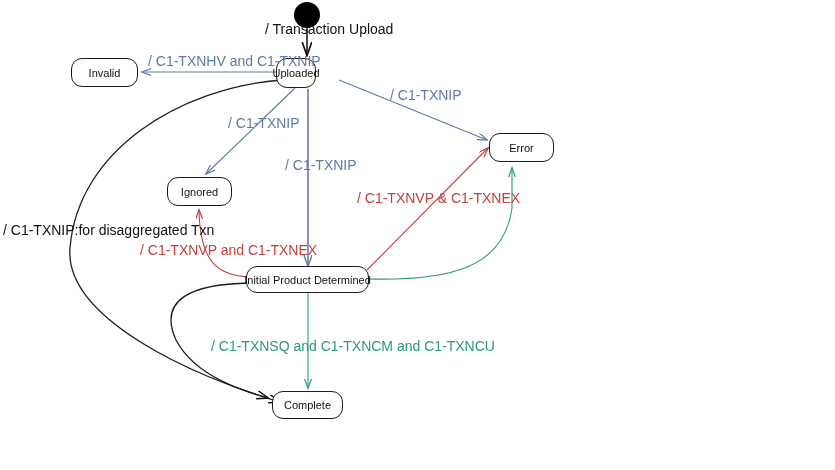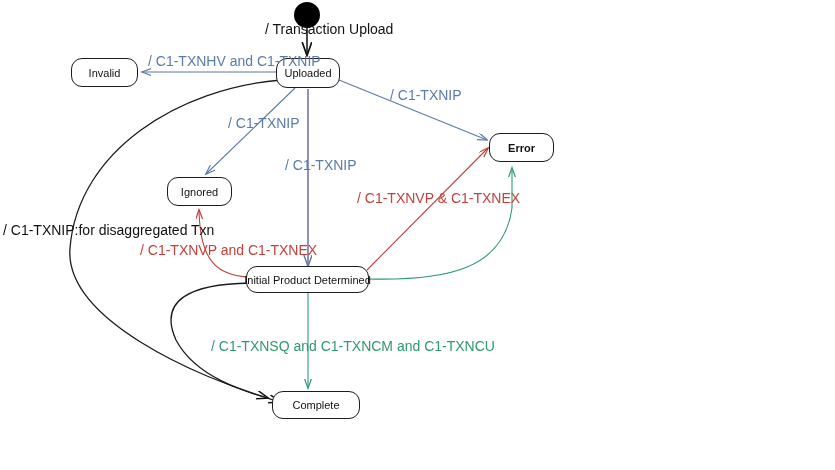--- a/index.html
+++ b/index.html
@@ -79,37 +79,37 @@
 
     <path d="M250,283 C190,284 158,300 176,340 C196,378 246,392 280,402" fill="none" stroke="#1c1c1c" stroke-width="1.3" marker-end="url(#ahBlack)"></path>
   </svg>
 
   <div class="init-dot" style="left:294px;top:2px;"></div>
 
   <div class="state" style="left:71px;top:58px;width:67px;height:29px;">
     <span>Invalid</span>
   </div>
 
-  <div class="state" style="left:276px;top:58px;width:64px;height:30px;">
+  <div class="state" style="left:276px;top:58px;width:40px;height:30px;">
     <span>Uploaded</span>
   </div>
 
   <div class="state" style="left:246px;top:266px;width:123px;height:27px;">
     <span>Initial Product Determined</span>
   </div>
 
   <div class="state" style="left:167px;top:177px;width:65px;height:29px;">
     <span>Ignored</span>
   </div>
 
-  <div class="state" style="left:489px;top:133px;width:65px;height:29px;font-weight:bold;">
+  <div class="state" style="left:489px;top:133px;width:65px;height:29px;">
     <span>Error</span>
   </div>
 
-  <div class="state" style="left:272px;top:391px;width:88px;height:28px;">
+  <div class="state" style="left:272px;top:391px;width:71px;height:28px;">
     <span>Complete</span>
   </div>
 
   <div class="edge-label lbl-black" style="left:265px;top:21px;">/ Transaction Upload</div>
 
   <div class="edge-label lbl-blue" style="left:148px;top:53px;">/ C1-TXNHV and C1-TXNIP</div>
 
   <div class="edge-label lbl-blue" style="left:390px;top:87px;">/ C1-TXNIP</div>
 
   <div class="edge-label lbl-blue" style="left:228px;top:115px;">/  C1-TXNIP</div>

